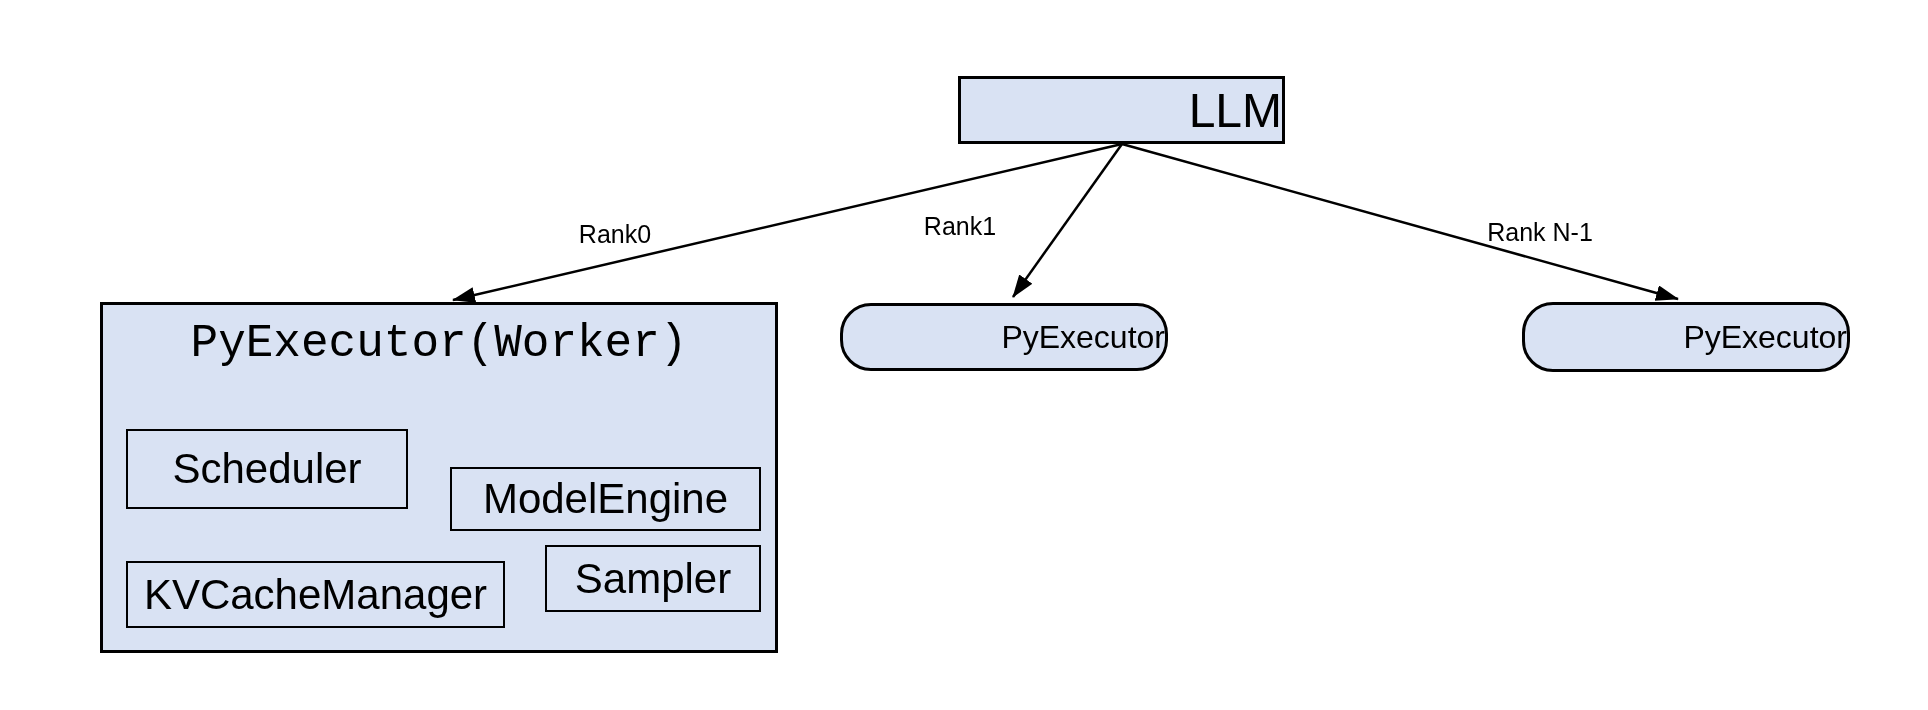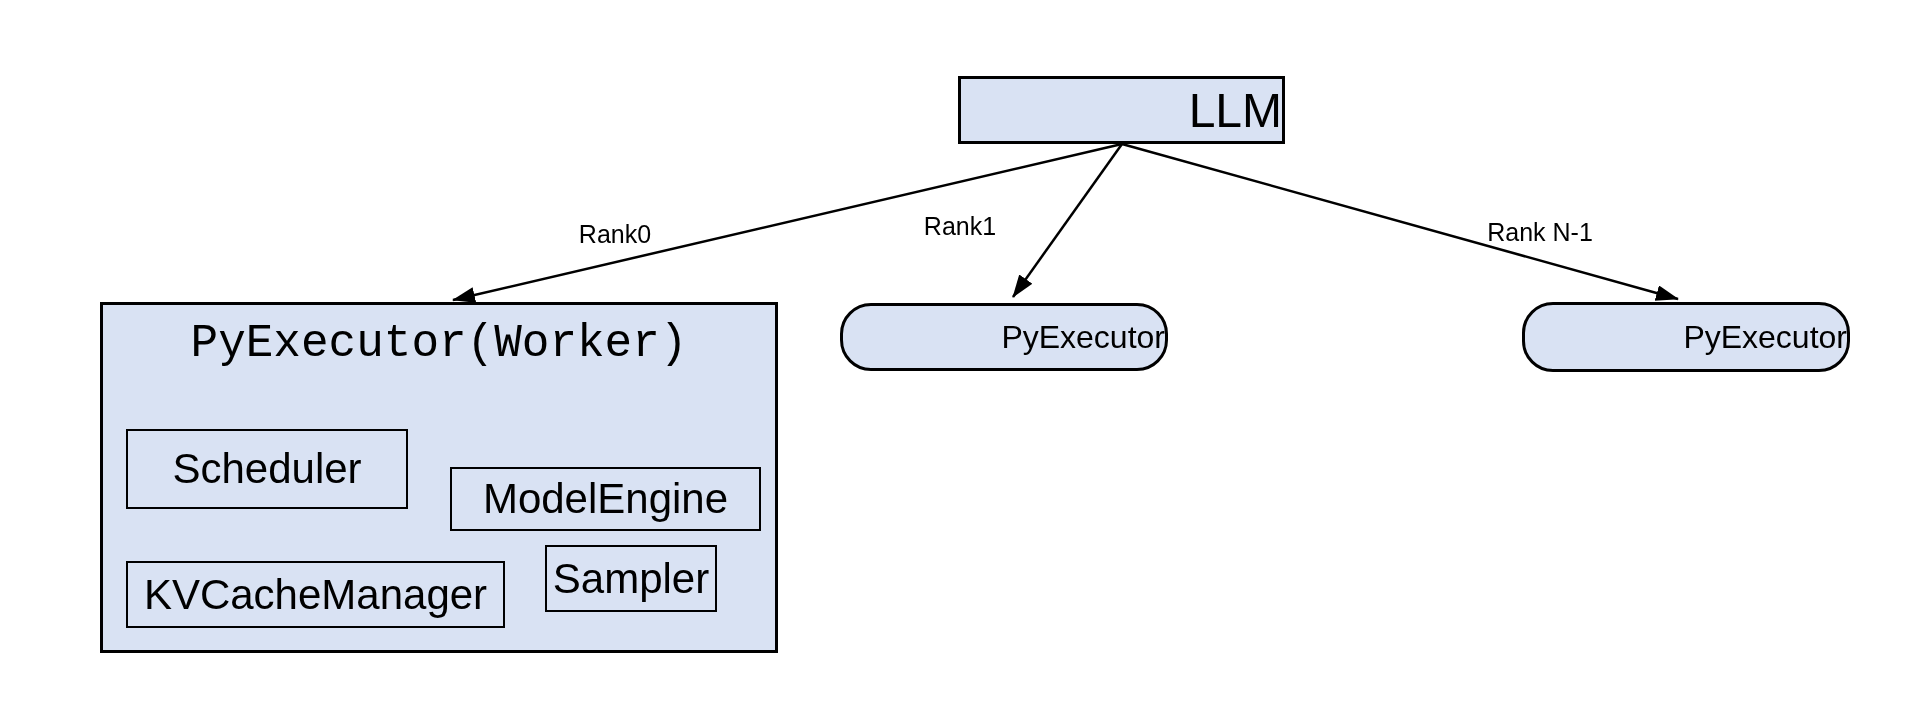--- a/index.html
+++ b/index.html
@@ -67,21 +67,21 @@
     display:flex;
     align-items:center;
     justify-content:center;
     font-size:42px;
     color:var(--text);
   }
   
   .subnode--scheduler{left:23px;top:124px;width:282px;height:80px;}
   .subnode--modelengine{left:347px;top:130px;width:311px;height:64px;margin-top:32px;}
   .subnode--kvcache{left:23px;top:256px;width:379px;height:67px;}
-  .subnode--sampler{left:442px;top:240px;width:172px;height:67px;}
+  .subnode--sampler{left:442px;top:240px;width:216px;height:67px;}
   .edge-label{
     position:absolute;
     transform:translate(-50%,-50%);
     font-size:25px;
     white-space:nowrap;
     color:var(--text);
     background:transparent;
   }
   .edge-label--rank0{left:615px;top:234px;}
   .edge-label--rank1{left:960px;top:226px;}

